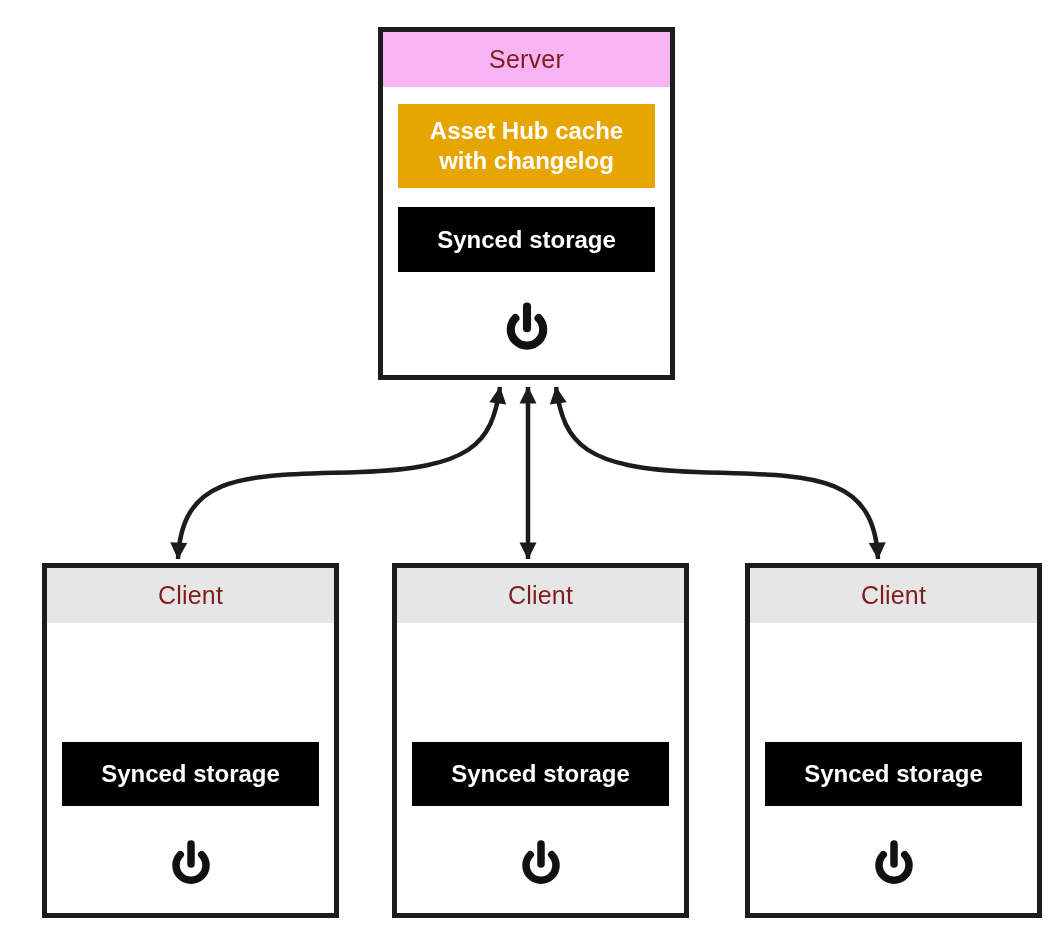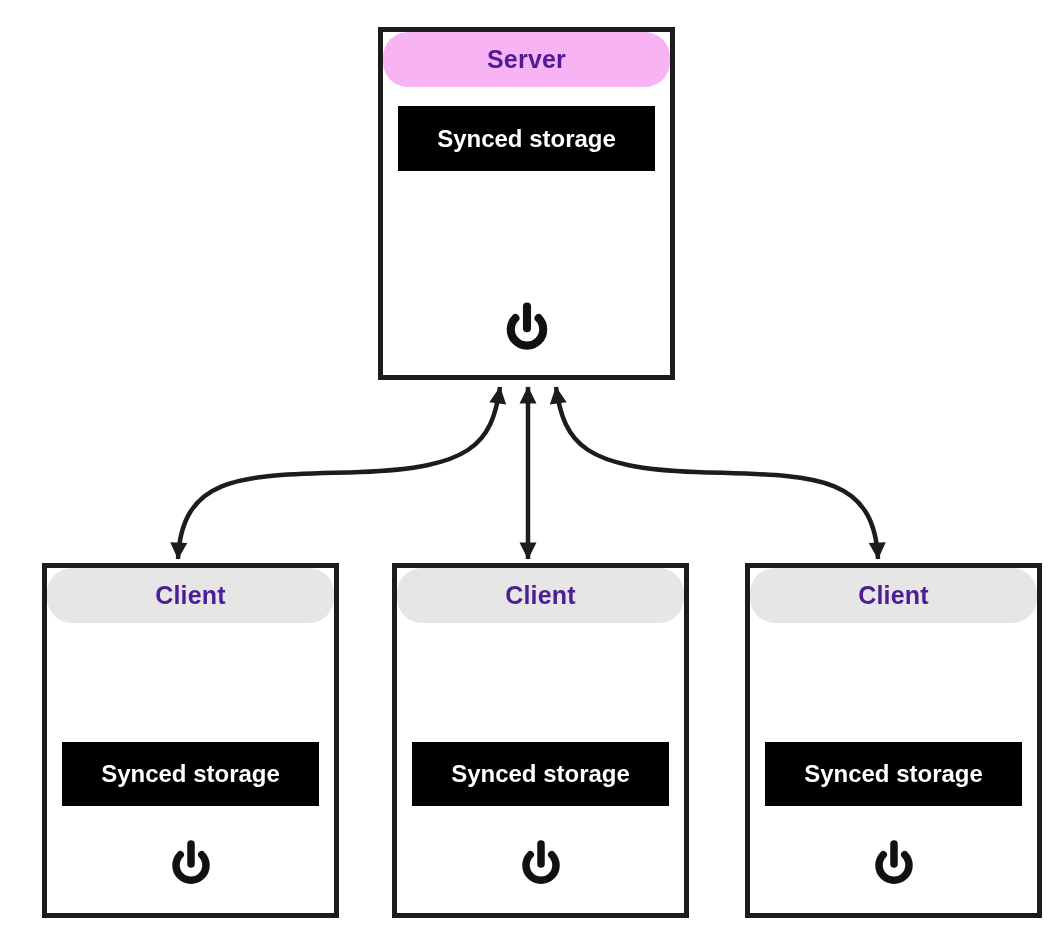--- a/index.html
+++ b/index.html
@@ -11,21 +11,21 @@
   .node{
     position:absolute;box-sizing:border-box;border:5px solid #1c1c1c;background:#ffffff;
   }
   .server-node{left:378px;top:27px;width:297px;height:353px;}
   .client-node{top:563px;width:297px;height:355px;margin-left:14px;}
   .client-0{left:28px;}
   .client-1{left:378px;}
   .client-2{left:731px;}
   .node-header{
     height:55px;display:flex;align-items:center;justify-content:center;
-    font-weight:700;font-size:25px;color:#4c1d95;letter-spacing:.2px;border-radius:25px;
+    font-weight:400;font-size:25px;color:#7f1d1d;letter-spacing:.2px;
   }
   .server-node .node-header{background:#f8b3f5;}
   .client-node .node-header{background:#e6e6e6;}
   .block{
     width:257px;margin:0 auto;box-sizing:border-box;padding:2px 10px;
     display:flex;align-items:center;justify-content:center;text-align:center;
     font-weight:700;font-size:24px;line-height:1.25;color:#ffffff;
   }
   .block-cache{background:#e7a502;height:84px;margin-top:17px;}
   .block-storage{background:#000000;height:65px;margin-top:19px;}
@@ -48,20 +48,21 @@
         <path d="M0.5,0.5 L17.5,9 L0.5,17.5 Z" fill="#1c1c1c"></path>
       </marker>
     </defs>
     <path d="M 500 387 C 492 445 470 468 360 472 C 250 476 182 470 178 559" fill="none" stroke="#1c1c1c" stroke-width="4.5" marker-start="url(#arrowhead)" marker-end="url(#arrowhead)"></path>
     <path d="M 528 387 L 528 559" fill="none" stroke="#1c1c1c" stroke-width="4.5" marker-start="url(#arrowhead)" marker-end="url(#arrowhead)"></path>
     <path d="M 556 387 C 564 445 586 468 696 472 C 806 476 874 470 878 559" fill="none" stroke="#1c1c1c" stroke-width="4.5" marker-start="url(#arrowhead)" marker-end="url(#arrowhead)"></path>
   </svg>
 
   <div class="node server-node">
     <div class="node-header">Server</div>
+    <div class="block block-cache">Asset Hub cache with changelog</div>
     <div class="block block-storage">Synced storage</div>
     <div class="power">
       <svg width="54" height="54" viewBox="0 0 100 100" xmlns="http://www.w3.org/2000/svg">
         <path d="M28.5 35.5 A30 30 0 1 0 71.5 35.5" fill="none" stroke="#111111" stroke-width="15" stroke-linecap="round"></path>
         <line x1="50" y1="14" x2="50" y2="54" stroke="#111111" stroke-width="15" stroke-linecap="round"></line>
       </svg>
     </div>
   </div>
 
   <div class="node client-node client-0">

